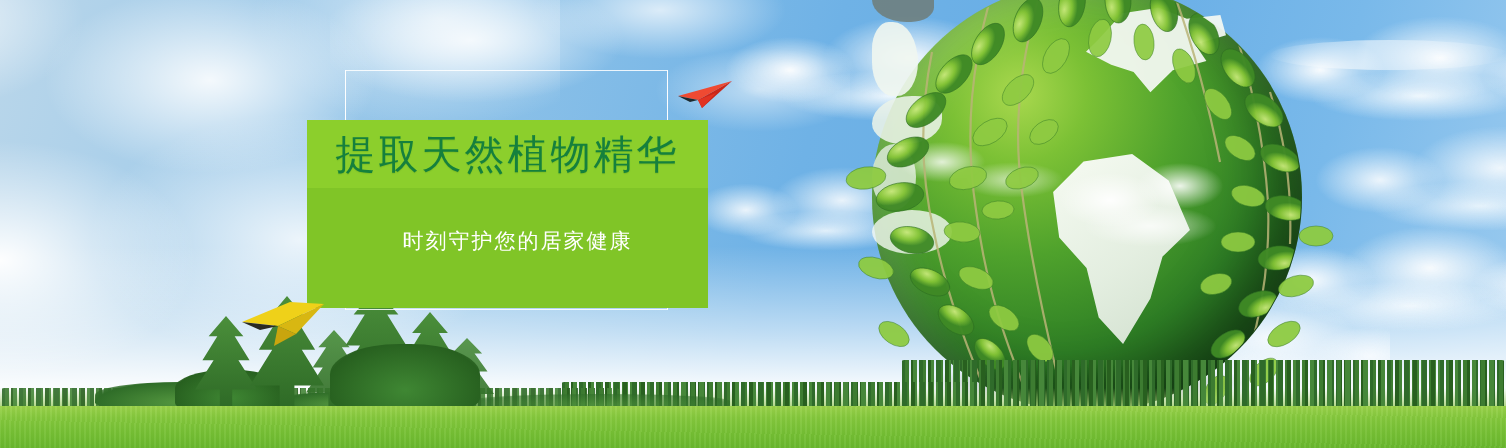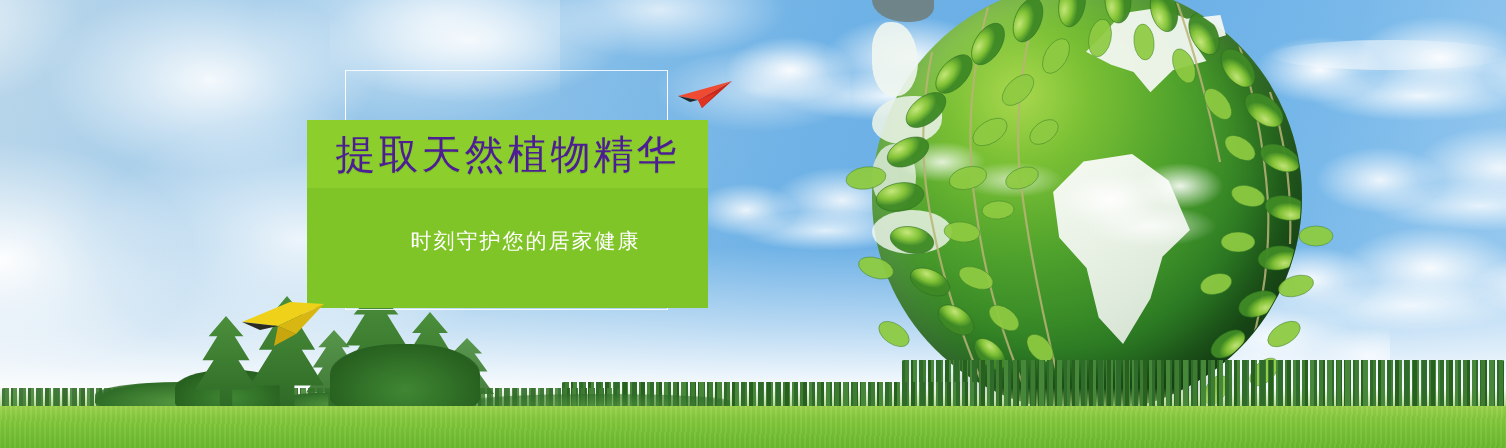--- a/index.html
+++ b/index.html
@@ -188,26 +188,26 @@
     position:absolute; left:0; top:0; width:100%; height:68px;
     background:#8ccf2c;
   }
   .panel-bot{
     position:absolute; left:0; top:68px; width:100%; height:120px;
     background:#80c527;
   }
   .headline{
     position:absolute; left:0; top:0; width:100%; height:68px;
     display:flex; align-items:center; justify-content:center;
-    color:#4c1d95; font-size:40px; letter-spacing:3px; font-weight:400;
+    color:#15803d; font-size:40px; letter-spacing:3px; font-weight:400;
     box-sizing:border-box;
     text-shadow:0 1px 1px rgba(60,110,10,.18);
   }
   .subline{
-    position:absolute; left:16px; top:100px; width:100%; height:42px;
+    position:absolute; left:8px; top:100px; width:100%; height:42px;
     display:flex; align-items:center; justify-content:center;
     color:#ffffff; font-size:21px; letter-spacing:2px; font-weight:400;
     padding-left:4px; box-sizing:border-box;
   }
   .frame-line{
     position:absolute; top:70px; width:1px; height:240px;
     background:rgba(255,255,255,.9);
   }
   .fl-left{left:345px;}
   .fl-right{left:667px;}

